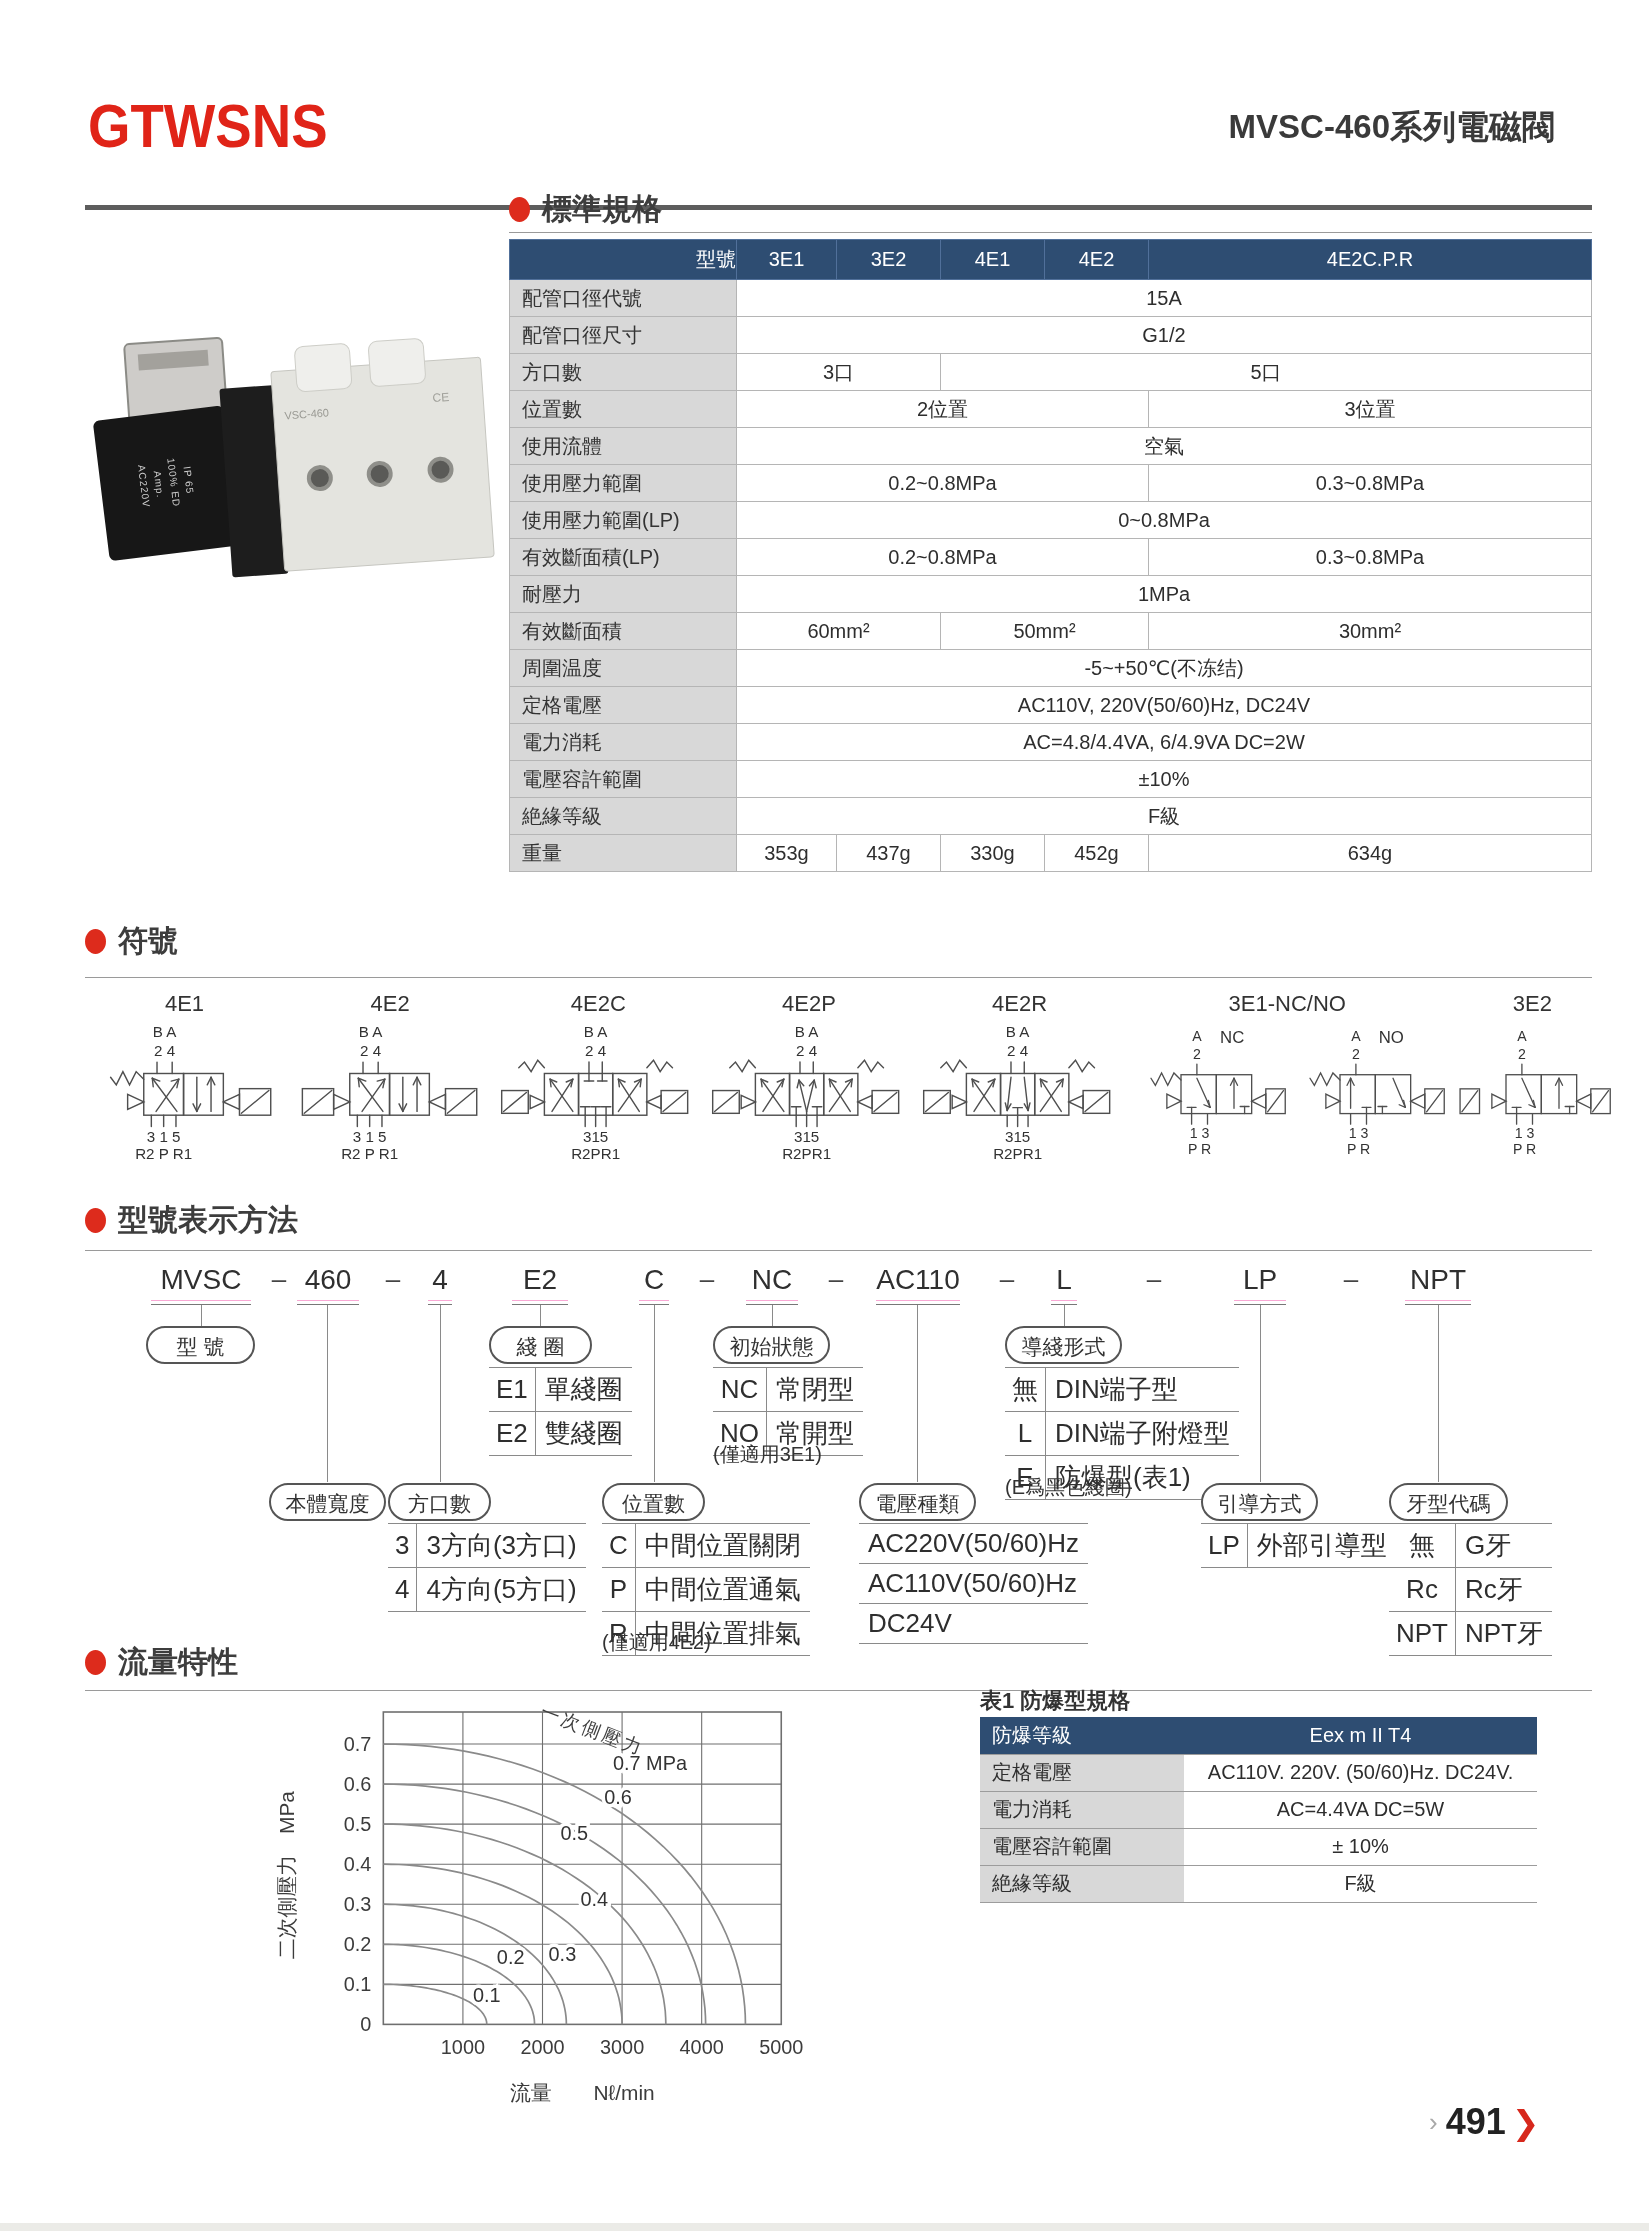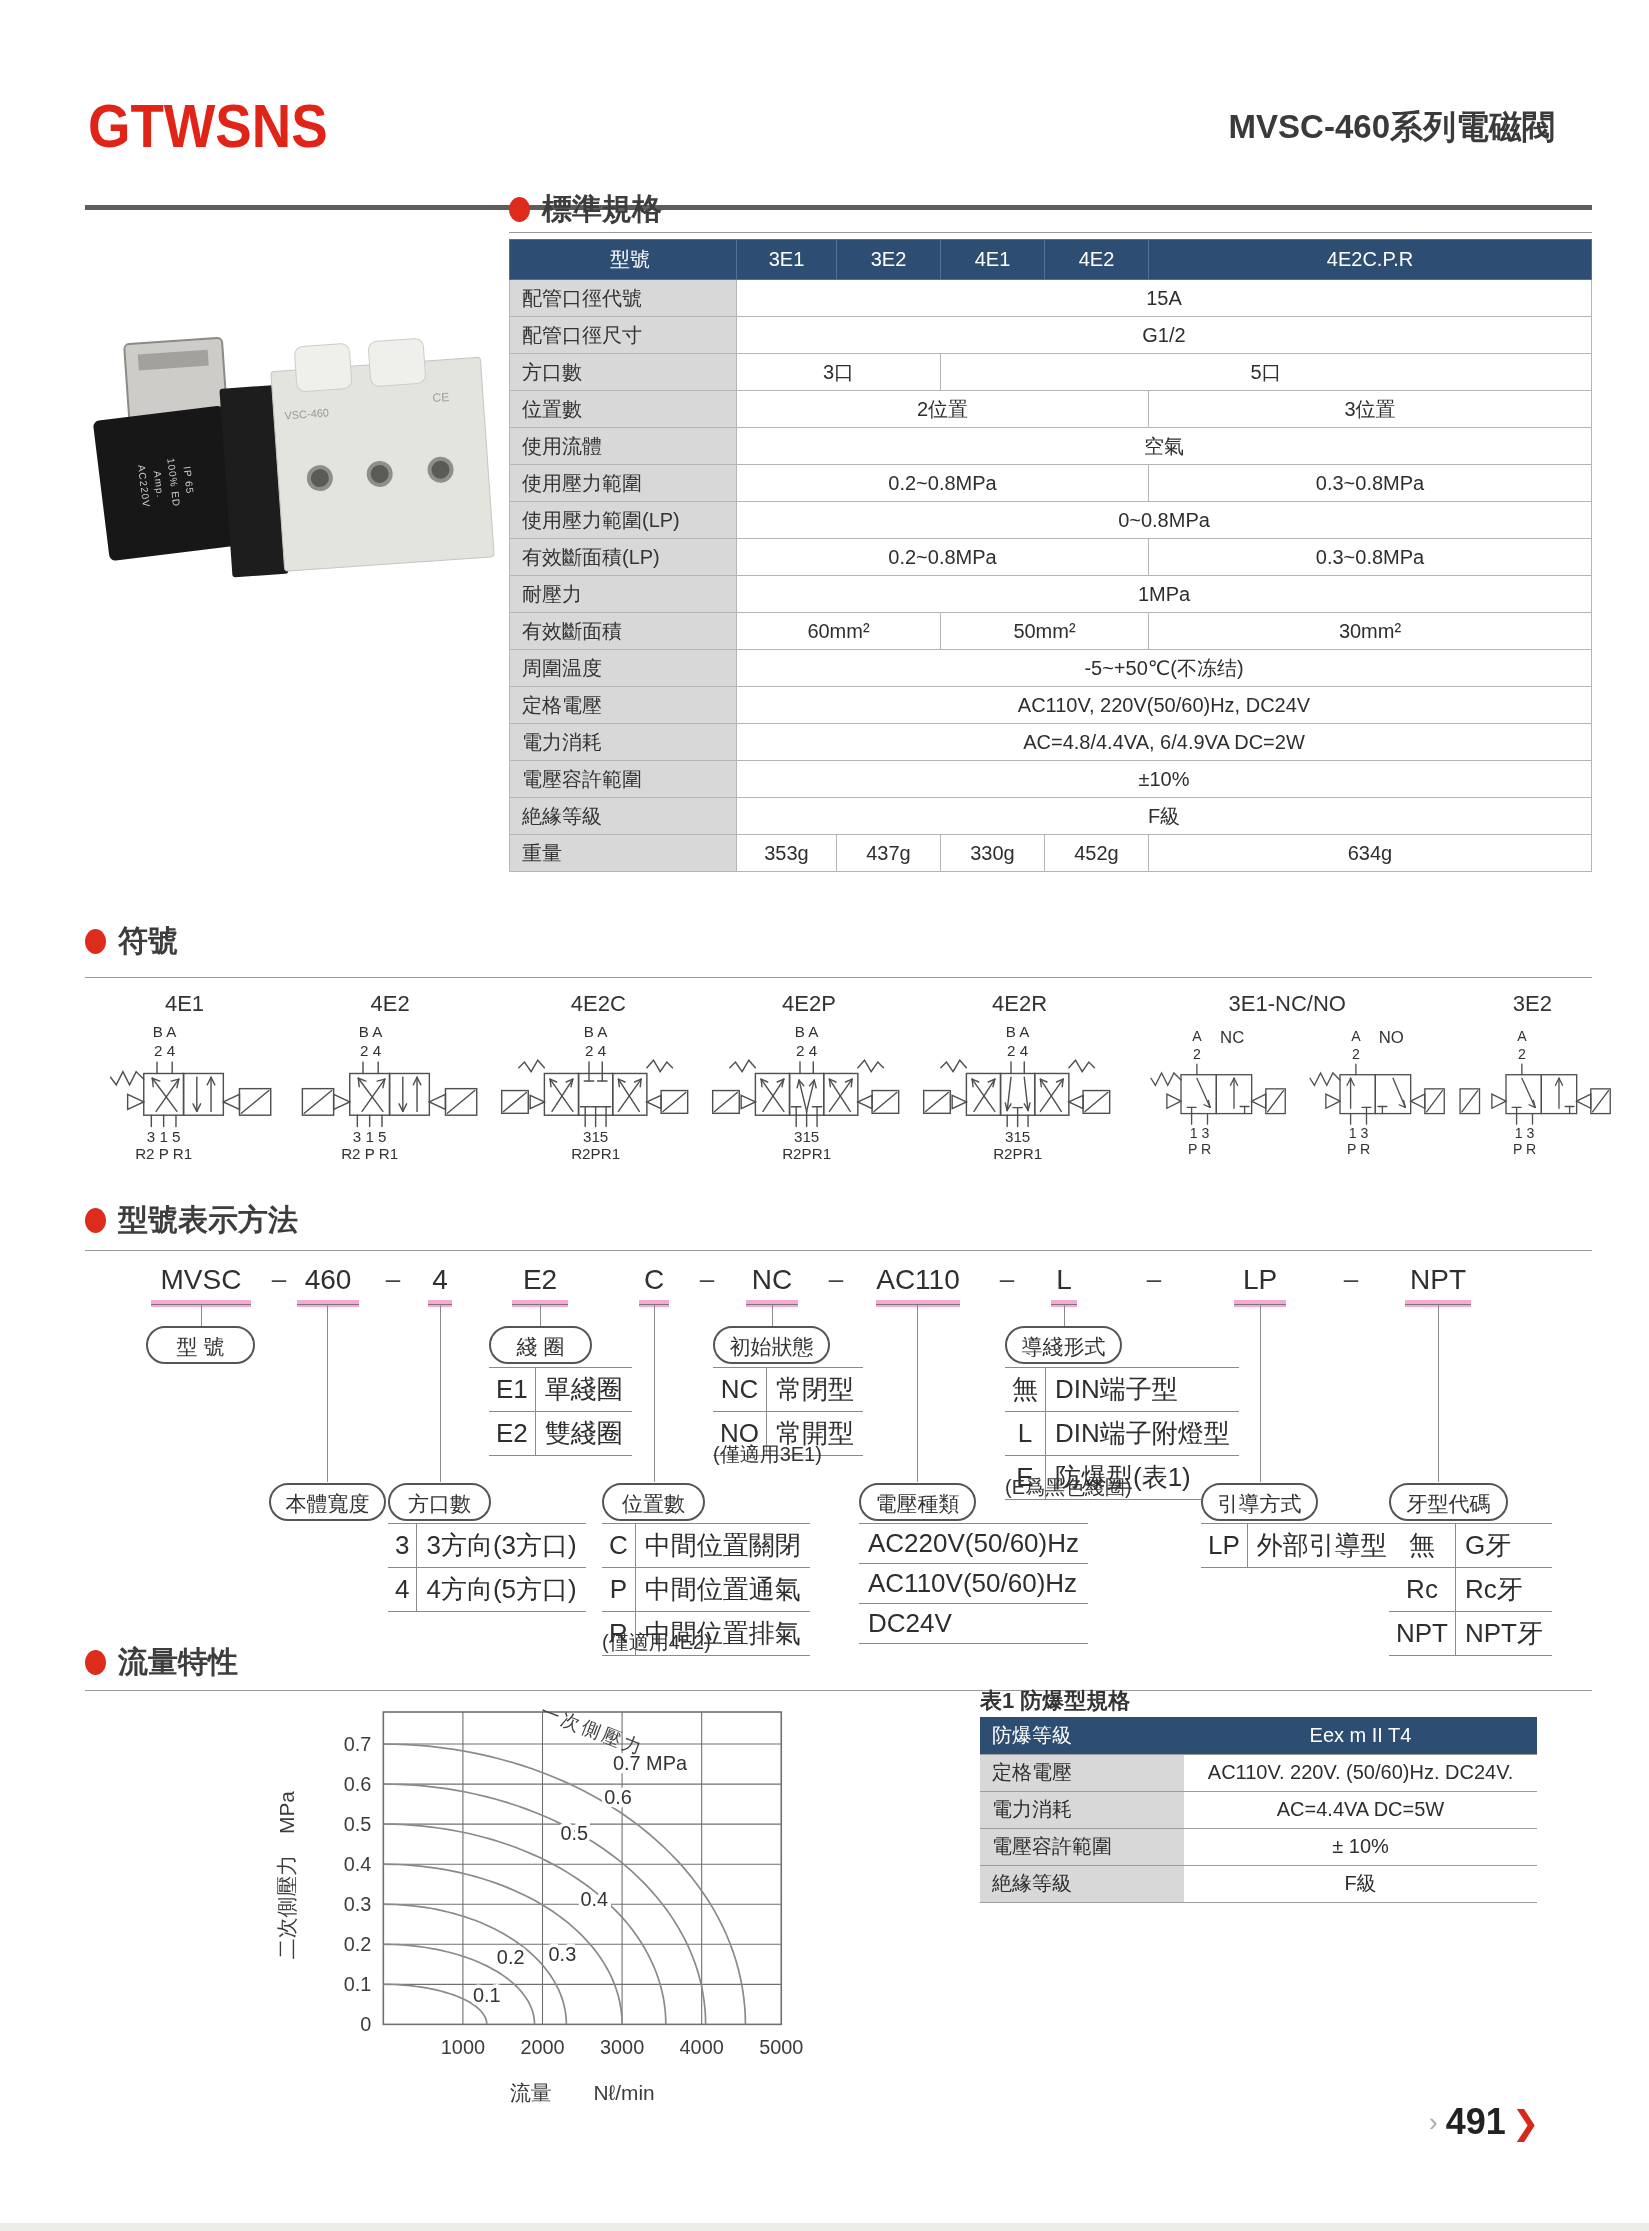--- a/index.html
+++ b/index.html
@@ -14,21 +14,21 @@
   .head-rule{left:85px;top:205px;width:1507px;height:5px;background:#5d5d5d}
 
   
   .sec{display:flex;align-items:center;gap:12px;font-size:30px;font-weight:bold;color:#3d3d3d}
   .dot{width:21px;height:25px;border-radius:50%;background:#dd2b1c;flex:0 0 auto}
   .sec-rule{height:1px;background:#9a9a9a}
 
   
   table.spec{position:absolute;left:509px;top:239px;width:1083px;border-collapse:collapse;table-layout:fixed;font-size:20px}
   .spec th{background:#2e4d72;color:#fff;font-weight:normal;height:40px;border:1px solid #51709a;text-align:center}
-  .spec th.lbl{text-align:center;padding-left:14px}
+  .spec th.lbl{text-align:right;padding-left:14px}
   .spec td{border:1px solid #b5b5b5;height:37px;text-align:center;color:#2e2e2e;background:#fff}
   .spec td.lbl{background:#d8d8d8;text-align:left;padding-left:12px;color:#333}
 
   
   .photo{left:95px;top:316px;width:398px;height:388px}
   .photo .grp{position:absolute;left:0;top:0;width:100%;height:100%;transform:rotate(-4deg)}
   .connector{position:absolute;left:40px;top:16px;width:100px;height:92px;background:rgba(165,163,156,.55);border:2px solid #8b8b86;border-radius:6px}
   .connector::after{content:"";position:absolute;left:12px;top:10px;width:70px;height:16px;background:rgba(120,118,112,.5)}
   .coil{position:absolute;left:8px;top:88px;width:131px;height:141px;background:#171717;border-radius:6px;transform:rotate(-3deg);display:flex;align-items:center;justify-content:center;gap:4px;overflow:hidden}
   .coil span{writing-mode:vertical-rl;font-size:10px;color:#cfcfcf;letter-spacing:1px}
@@ -41,21 +41,21 @@
 
   
   .symrow{left:85px;top:991px;width:1527px;display:flex;justify-content:space-between;align-items:flex-start}
   .fig{text-align:center}
   .fig .ft{font-size:22px;color:#333;margin-bottom:0}
   .subfigs{display:flex}
   svg.sym .ln{stroke:#4f4f4f;stroke-width:1.5;fill:none;stroke-linecap:round}
   svg.sym .tx{font-size:16px;fill:#333;text-anchor:middle;font-family:"Liberation Sans",sans-serif}
 
   
-  .seg{position:absolute;top:1264px;text-align:center;font-size:28px;color:#2f2f2f;border-bottom:7px solid #f9a8d4;padding-bottom:4px}
+  .seg{position:absolute;top:1264px;text-align:center;font-size:28px;color:#2f2f2f;border-bottom:1px solid #f9a8d4;padding-bottom:4px}
   .seg::after{content:"";position:absolute;left:0;right:0;bottom:-5px;height:1px;background:#777}
   .dashsep{position:absolute;top:1264px;font-size:26px;color:#444;text-align:center}
   .leader{position:absolute;width:1px;background:#8a8a8a}
   .pill{position:absolute;border:2px solid #555;border-radius:19px;font-size:21px;color:#333;text-align:center;padding:5px 0;height:38px;background:#fff}
   table.opts{position:absolute;border-collapse:collapse;font-size:26px;color:#2e2e2e}
   .opts td{border-top:1px solid #8a8a8a;border-bottom:1px solid #8a8a8a;padding:4px 9px;white-space:nowrap;text-align:left}
   .opts td.code{text-align:center;border-right:1px solid #8a8a8a;padding:4px 7px}
   .note{position:absolute;font-size:20px;color:#333;white-space:nowrap}
 
   

